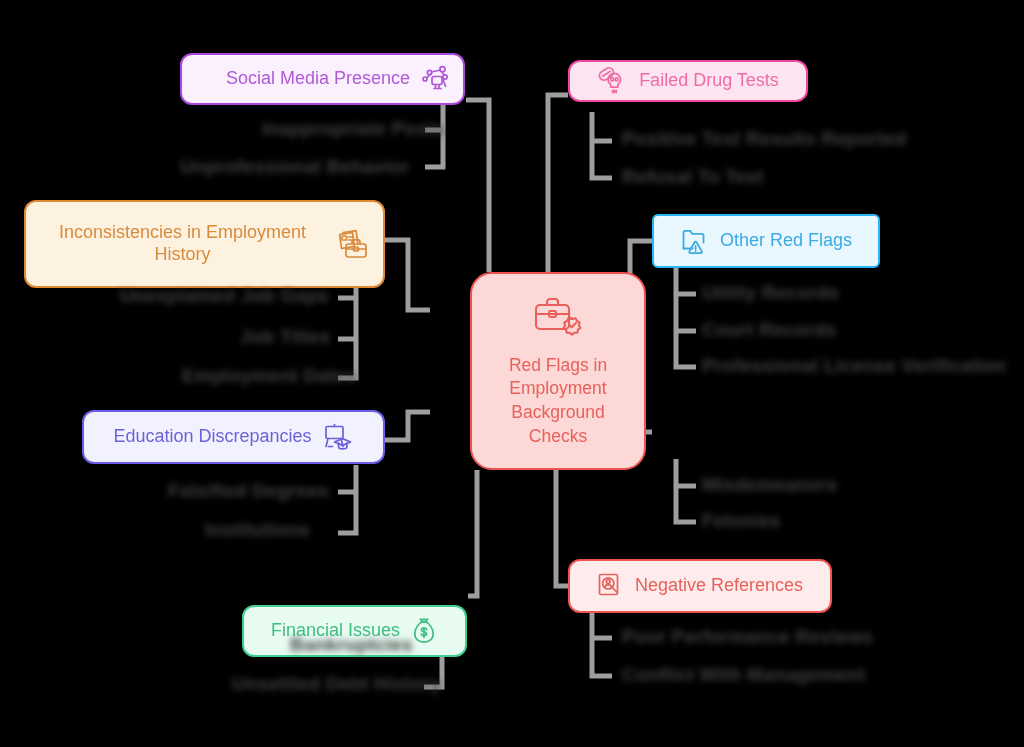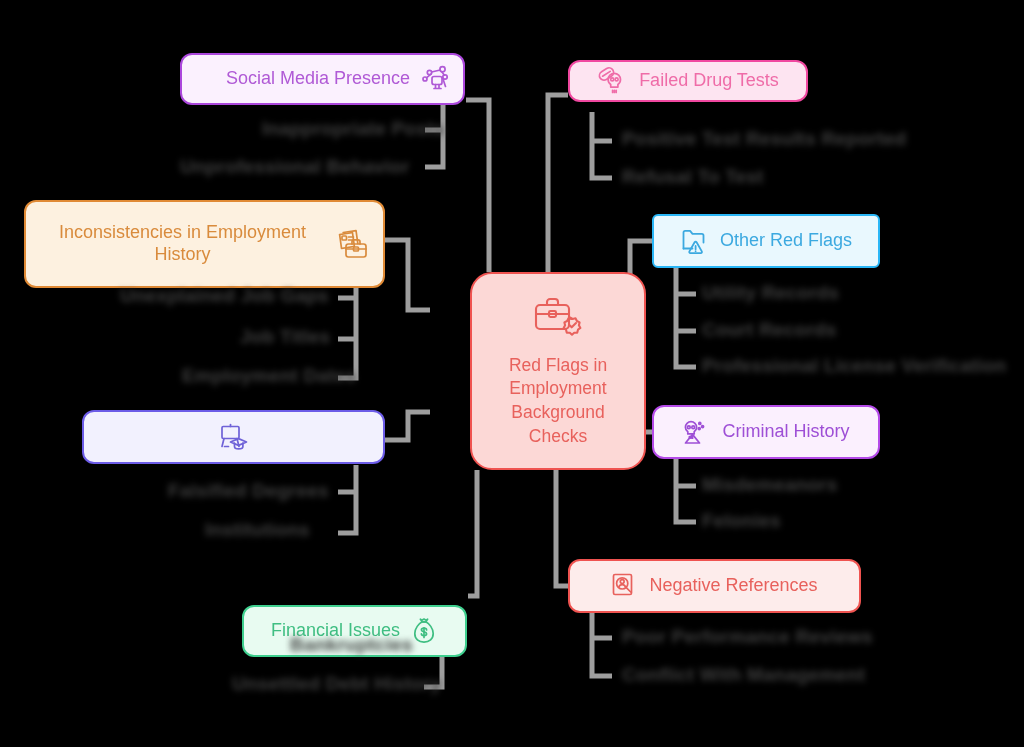--- a/index.html
+++ b/index.html
@@ -179,67 +179,53 @@
         <path d="M15.6 20v3.2M15.6 25.1v.1"></path>
       </svg>
     </span>
     <span class="lbl">Other Red Flags</span>
   </div>
   <div class="subitem" style="left:702px;top:282px;">Utility Records</div>
   <div class="subitem" style="left:702px;top:319px;">Court Records</div>
   <div class="subitem" style="left:702px;top:355px;">Professional License Verification</div>
 
   <div class="node t-indigo" id="n-edu" style="left:82px;top:410px;width:303px;height:54px;font-size:18px;">
+    <span class="lbl">Education Discrepancies</span>
     <span>
       <svg width="32" height="30" viewBox="0 0 32 30" fill="none" stroke="#6f62d8" stroke-width="1.7" stroke-linecap="round" stroke-linejoin="round">
         <path d="M12.5 4.5v-2"></path>
         <rect x="4" y="4.5" width="17" height="12" rx="1.2"></rect>
         <path d="M6 16.5l-2 8M19 16.5l2 8"></path>
         <path d="M6.5 24.5h4"></path>
         <path d="M16.5 19l8-3.4 8 3.4-8 3.4-8-3.4z" transform="translate(-4,1)"></path>
         <path d="M16.5 21.2v3.3c0 1.3 1.9 2.4 4.2 2.4s4.2-1.1 4.2-2.4v-3.3"></path>
       </svg>
     </span>
   </div>
   <div class="subitem" style="left:168px;top:480px;">Falsified Degrees</div>
   <div class="subitem" style="left:205px;top:519px;">Institutions</div>
 
-  <div class="node t-violet" id="n-crim" style="left:652px;top:405px;width:228px;height:54px;font-size:18px;">
-    <span>
-      <svg width="30" height="30" viewBox="0 0 30 30" fill="none" stroke="#9e4fd6" stroke-width="1.7" stroke-linecap="round" stroke-linejoin="round">
-        <path d="M14.6 10.3a5.6 5.6 0 1 0-11.2 0c0 1.9.9 3.5 2.4 4.5v2.1h6.4v-2.1c1.5-1 2.4-2.6 2.4-4.5z"></path>
-        <circle cx="6.8" cy="10.3" r="1.4"></circle>
-        <circle cx="11.2" cy="10.3" r="1.4"></circle>
-        <path d="M7.4 19.6v1.6M9 19.6v1.6M10.6 19.6v1.6"></path>
-        <circle cx="17.8" cy="6.4" r="1"></circle>
-        <circle cx="20.6" cy="9.6" r="1"></circle>
-        <circle cx="17.2" cy="11.6" r="1"></circle>
-        <path d="M3 26.5h14l-7-8.6-7 8.6z" transform="translate(0.5,-0.5)"></path>
-      </svg>
-    </span>
-    <span class="lbl">Criminal History</span>
-  </div>
   <div class="subitem" style="left:702px;top:474px;">Misdemeanors</div>
   <div class="subitem" style="left:702px;top:510px;">Felonies</div>
 
   <div class="node t-green" id="n-fin" style="left:242px;top:569px;width:225px;height:52px;font-size:18px;">
     <span class="lbl">Financial Issues</span>
     <span>
       <svg width="28" height="30" viewBox="0 0 28 30" fill="none" stroke="#3fbe82" stroke-width="1.7" stroke-linecap="round" stroke-linejoin="round">
         <path d="M10.4 3.2l1.8 2.6h3.6l1.8-2.6-1.5 1-2.1-1.2-2.1 1.2-1.5-1z"></path>
         <path d="M12.2 5.8c-3.4 1.9-7.4 6.4-7.4 11.8 0 5.4 3.9 8.6 9.2 8.6s9.2-3.2 9.2-8.6c0-5.4-4-9.9-7.4-11.8z"></path>
         <path d="M14 11.8v9.6"></path>
         <path d="M16.6 13.9c0-1.1-1.2-1.7-2.6-1.7s-2.6.7-2.6 1.8c0 2.4 5.2 1.4 5.2 3.8 0 1.1-1.2 1.8-2.6 1.8s-2.6-.7-2.6-1.8"></path>
       </svg>
     </span>
   </div>
   <div class="subitem" style="left:290px;top:634px;">Bankruptcies</div>
   <div class="subitem" style="left:232px;top:673px;">Unsettled Debt History</div>
 
-  <div class="node t-red" id="n-neg" style="left:568px;top:559px;width:293px;height:54px;font-size:18px;">
+  <div class="node t-red" id="n-neg" style="left:568px;top:559px;width:264px;height:54px;font-size:18px;">
     <span>
       <svg width="28" height="30" viewBox="0 0 28 30" fill="none" stroke="#e8615c" stroke-width="1.7" stroke-linecap="round" stroke-linejoin="round">
         <path d="M4 3.5h15a1.5 1.5 0 0 1 1.5 1.5v17a1.5 1.5 0 0 1-1.5 1.5H4a1.5 1.5 0 0 1-1.5-1.5V5A1.5 1.5 0 0 1 4 3.5z"></path>
         <circle cx="11.2" cy="12.4" r="5.6"></circle>
         <circle cx="11.2" cy="10.6" r="1.9"></circle>
         <path d="M7.8 16.3c.5-1.7 1.8-2.7 3.4-2.7s2.9 1 3.4 2.7"></path>
         <path d="M15.3 16.6l4.4 4.4"></path>
       </svg>
     </span>
     <span class="lbl">Negative References</span>

